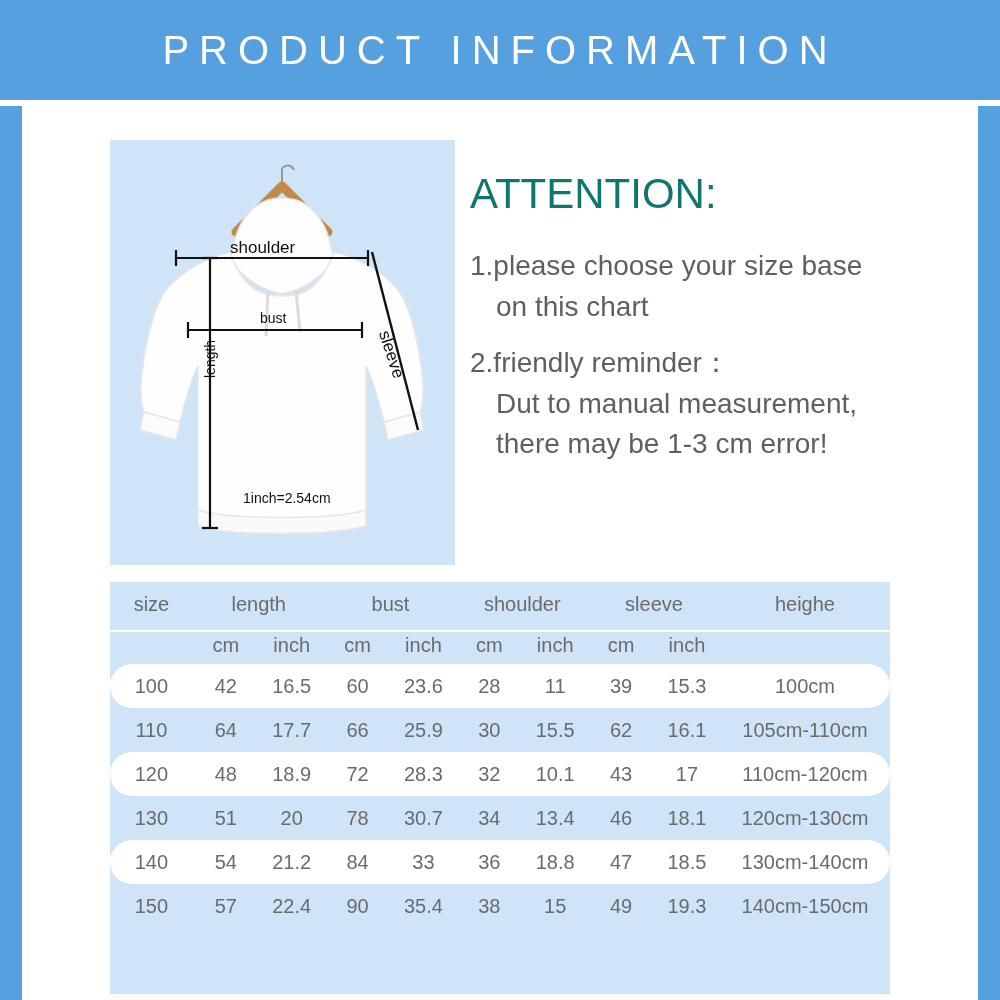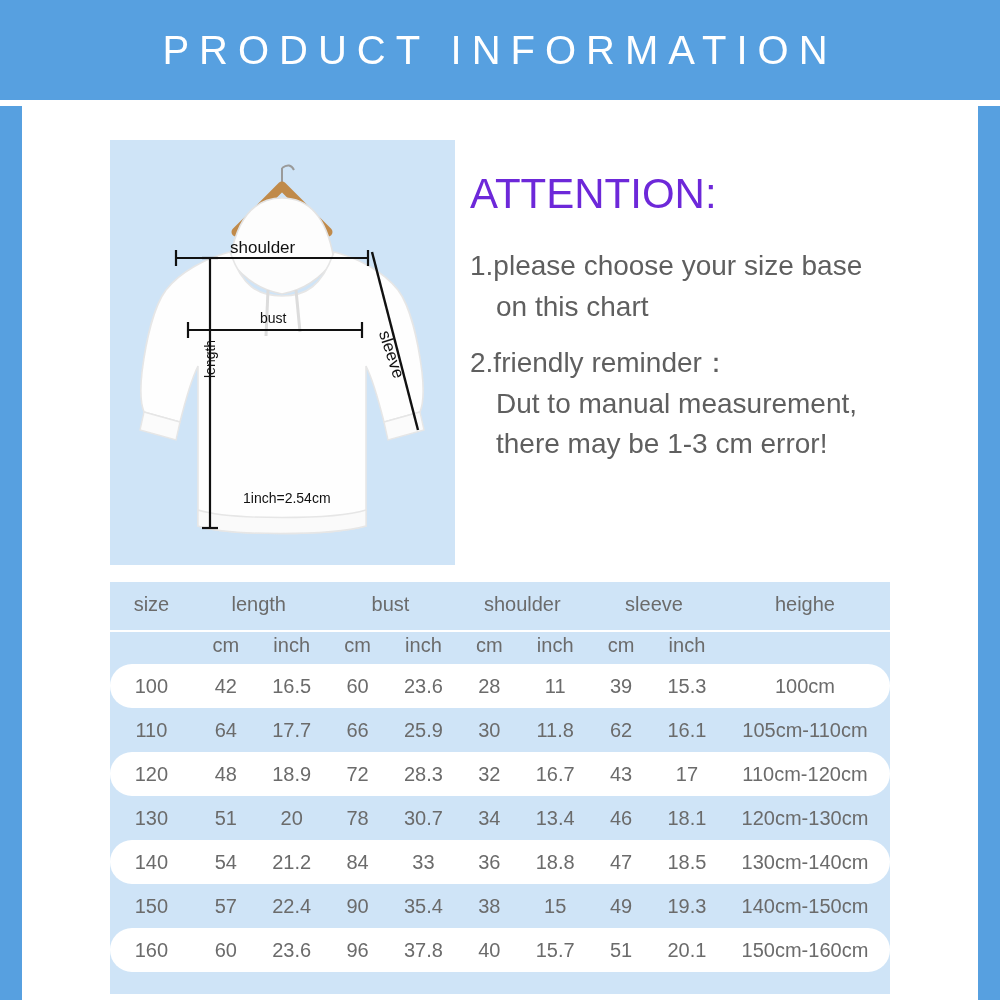--- a/index.html
+++ b/index.html
@@ -90,21 +90,21 @@
 
   
   .attention {
     position: absolute;
     left: 470px; top: 170px;
     width: 500px;
     color: #5f5f5f;
   }
   .attention-title {
     font-size: 42px;
-    color: #6d28d9;
+    color: #0f766e;
     margin: 0 0 28px 0;
     letter-spacing: 0px;
   }
   .attn-item {
     font-size: 28px;
     line-height: 1.45;
     color: #5f5f5f;
     margin-bottom: 16px;
   }
   .attn-sub {
@@ -301,33 +301,33 @@
             <td>15.3</td>
             <td>100cm</td>
           </tr>
           <tr class="data-row even">
             <td>110</td>
             <td>64</td>
             <td>17.7</td>
             <td>66</td>
             <td>25.9</td>
             <td>30</td>
-            <td>11.8</td>
+            <td>15.5</td>
             <td>62</td>
             <td>16.1</td>
             <td>105cm-110cm</td>
           </tr>
           <tr class="data-row odd">
             <td>120</td>
             <td>48</td>
             <td>18.9</td>
             <td>72</td>
             <td>28.3</td>
             <td>32</td>
-            <td>16.7</td>
+            <td>10.1</td>
             <td>43</td>
             <td>17</td>
             <td>110cm-120cm</td>
           </tr>
           <tr class="data-row even">
             <td>130</td>
             <td>51</td>
             <td>20</td>
             <td>78</td>
             <td>30.7</td>
@@ -354,30 +354,18 @@
             <td>57</td>
             <td>22.4</td>
             <td>90</td>
             <td>35.4</td>
             <td>38</td>
             <td>15</td>
             <td>49</td>
             <td>19.3</td>
             <td>140cm-150cm</td>
           </tr>
-          <tr class="data-row odd">
-            <td>160</td>
-            <td>60</td>
-            <td>23.6</td>
-            <td>96</td>
-            <td>37.8</td>
-            <td>40</td>
-            <td>15.7</td>
-            <td>51</td>
-            <td>20.1</td>
-            <td>150cm-160cm</td>
-          </tr>
         </tbody>
     </table>
   </div>
   <div class="hdr-rule"></div>
 
 </div>
 
 </body></html>

